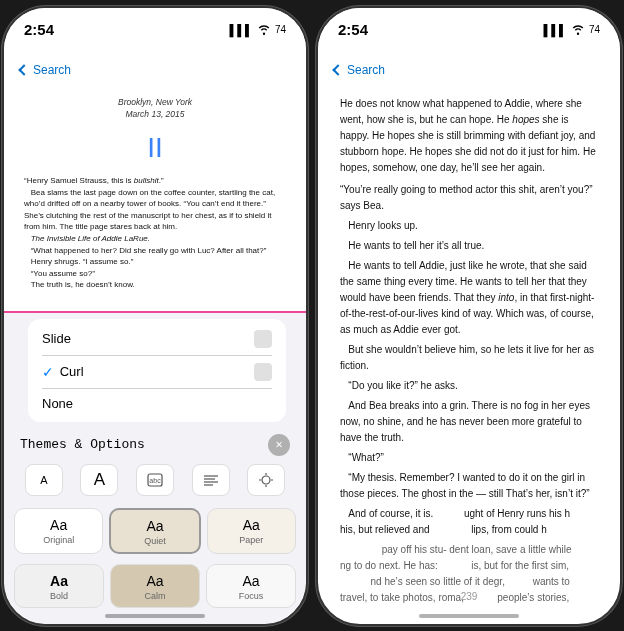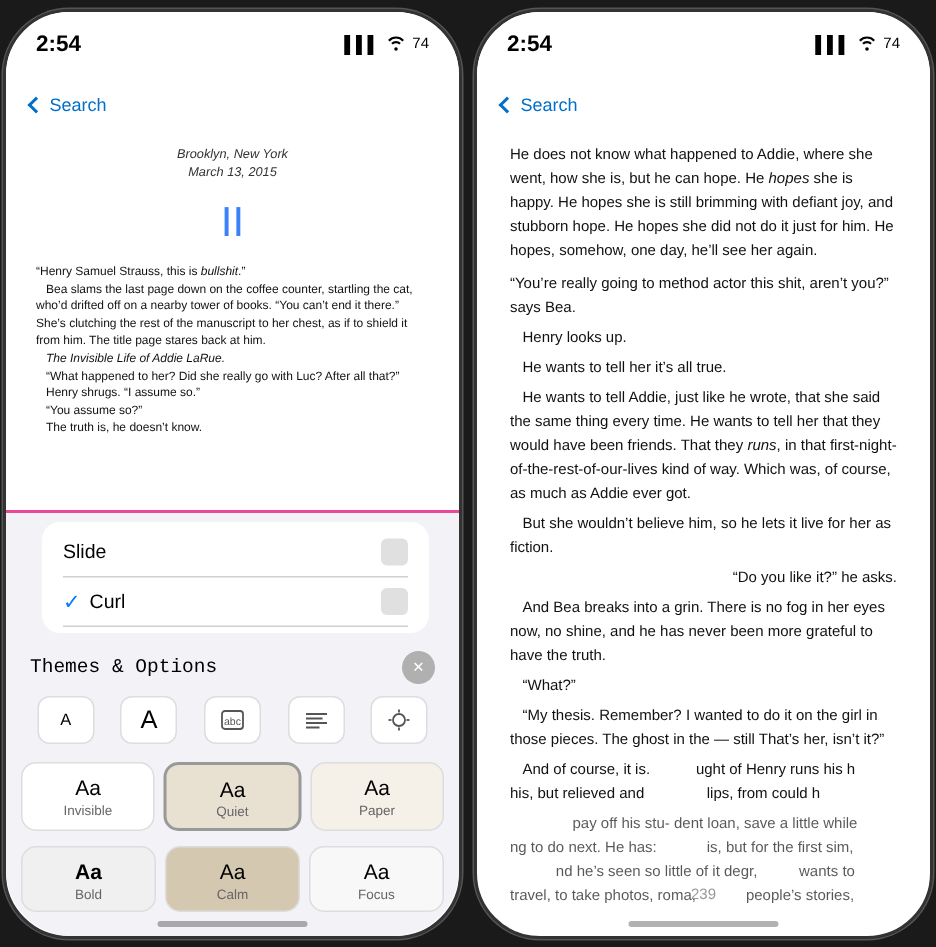--- a/index.html
+++ b/index.html
@@ -321,20 +321,23 @@
           </div>
           <div class="divider-line"></div>
           <div class="transition-item has-check">
             <span style="display:flex; align-items:center; gap:6px;">
               <span class="check-icon">✓</span>
               <span>Curl</span>
             </span>
             <span class="transition-right-icon"></span>
           </div>
           <div class="divider-line"></div>
+          <div class="transition-item">
+            <span>None</span>
+          </div>
         </div>
       </div>
 
       <div class="themes-header">
         <span class="themes-title">
           <span>Themes &amp; Options</span>
         </span>
         <div class="close-btn">✕</div>
       </div>
 
@@ -366,21 +369,21 @@
               <line x1="8" y1="13" x2="8" y2="15" stroke="#555" stroke-width="1.2"></line>
               <line x1="1" y1="8" x2="3" y2="8" stroke="#555" stroke-width="1.2"></line>
               <line x1="13" y1="8" x2="15" y2="8" stroke="#555" stroke-width="1.2"></line>
             </svg>
         </div>
       </div>
 
       <div class="theme-grid">
         <div class="theme-card">
           <div class="theme-aa">Aa</div>
-          <div class="theme-label">Invisible</div>
+          <div class="theme-label">Original</div>
         </div>
         <div class="theme-card quiet-theme selected">
           <div class="theme-aa">Aa</div>
           <div class="theme-label">Quiet</div>
         </div>
         <div class="theme-card paper-theme">
           <div class="theme-aa">Aa</div>
           <div class="theme-label">Paper</div>
         </div>
       </div>
@@ -426,23 +429,23 @@
         <span class="chevron-left"></span>
         <span>Search</span>
       </div>
     </div>
 
     <div style="padding: 8px 22px; font-size:10px; line-height:1.6; color:#111; height:520px; overflow:hidden;">
       <p style="margin-bottom:6px;">He does not know what happened to Addie, where she went, how she is, but he can hope. He <em>hopes</em> she is happy. He hopes she is still brimming with defiant joy, and stubborn hope. He hopes she did not do it just for him. He hopes, somehow, one day, he’ll see her again.</p>
       <p style="margin-bottom:4px;">“You’re really going to method actor this shit, aren’t you?” says Bea.</p>
       <p style="margin-bottom:4px;">&nbsp;&nbsp;&nbsp;Henry looks up.</p>
       <p style="margin-bottom:4px;">&nbsp;&nbsp;&nbsp;He wants to tell her it’s all true.</p>
-      <p style="margin-bottom:4px;">&nbsp;&nbsp;&nbsp;He wants to tell Addie, just like he wrote, that she said the same thing every time. He wants to tell her that they would have been friends. That they <em>runs</em>, in that first-night-of-the-rest-of-our-lives kind of way. Which was, of course, as much as Addie ever got.</p>
+      <p style="margin-bottom:4px;">&nbsp;&nbsp;&nbsp;He wants to tell Addie, just like he wrote, that she said the same thing every time. He wants to tell her that they would have been friends. That they <em>into</em>, in that first-night-of-the-rest-of-our-lives kind of way. Which was, of course, as much as Addie ever got.</p>
       <p style="margin-bottom:4px;">&nbsp;&nbsp;&nbsp;But she wouldn’t believe him, so he lets it live for her as fiction.</p>
-      <p style="margin-bottom:4px;text-align:right;">&nbsp;&nbsp;&nbsp;“Do you like it?” he asks.</p>
+      <p style="margin-bottom:4px;">&nbsp;&nbsp;&nbsp;“Do you like it?” he asks.</p>
       <p style="margin-bottom:4px;">&nbsp;&nbsp;&nbsp;And Bea breaks into a grin. There is no fog in her eyes now, no shine, and he has never been more grateful to have the truth.</p>
       <p style="margin-bottom:4px;">&nbsp;&nbsp;&nbsp;“What?”</p>
       <p style="margin-bottom:4px;">&nbsp;&nbsp;&nbsp;“My thesis. Remember? I wanted to do it on the girl in those pieces. The ghost in the — still That’s her, isn’t it?”</p>
       <p style="margin-bottom:4px;">&nbsp;&nbsp;&nbsp;And of course, it is. &nbsp;&nbsp;&nbsp;&nbsp;&nbsp;&nbsp;&nbsp;&nbsp;&nbsp; ught of Henry runs his h &nbsp;&nbsp;&nbsp;&nbsp;&nbsp;&nbsp;&nbsp; his, but relieved and &nbsp;&nbsp;&nbsp;&nbsp;&nbsp;&nbsp;&nbsp;&nbsp;&nbsp;&nbsp;&nbsp;&nbsp;&nbsp; lips, from could h</p>
       <p style="margin-bottom:4px; opacity:0.7;">&nbsp;&nbsp;&nbsp;&nbsp;&nbsp;&nbsp;&nbsp;&nbsp;&nbsp;&nbsp;&nbsp;&nbsp;&nbsp;&nbsp; pay off his stu- dent loan, save a little while &nbsp;&nbsp;&nbsp;&nbsp;&nbsp;&nbsp;&nbsp;&nbsp; ng to do next. He has: &nbsp;&nbsp;&nbsp;&nbsp;&nbsp;&nbsp;&nbsp;&nbsp;&nbsp;&nbsp; is, but for the first sim, &nbsp;&nbsp;&nbsp;&nbsp;&nbsp;&nbsp;&nbsp;&nbsp;&nbsp;&nbsp; nd he’s seen so little of it degr, &nbsp;&nbsp;&nbsp;&nbsp;&nbsp;&nbsp;&nbsp;&nbsp; wants to travel, to take photos, roma, &nbsp;&nbsp;&nbsp;&nbsp;&nbsp;&nbsp;&nbsp;&nbsp;&nbsp;&nbsp; people’s stories, maybe make But &nbsp;&nbsp;&nbsp;&nbsp;&nbsp; After all, life seems very long He is &nbsp;&nbsp;&nbsp;&nbsp; he knows it will go so fast, and he &nbsp;&nbsp;&nbsp;&nbsp;&nbsp;&nbsp;&nbsp; o miss a moment.</p>
     </div>
 
     <div class="page-num" style="bottom: 22px;">239</div>
     <div class="bottom-home-bar"></div>
   </div>

